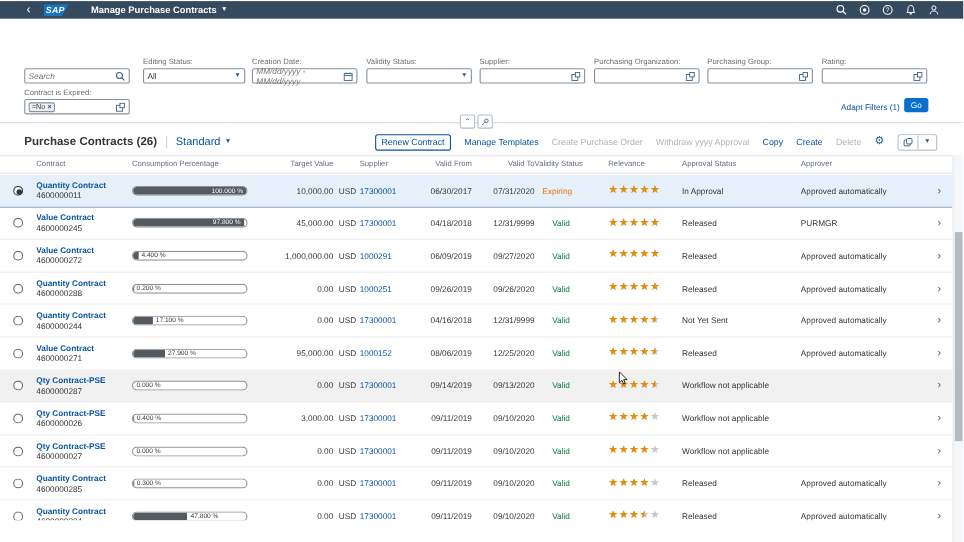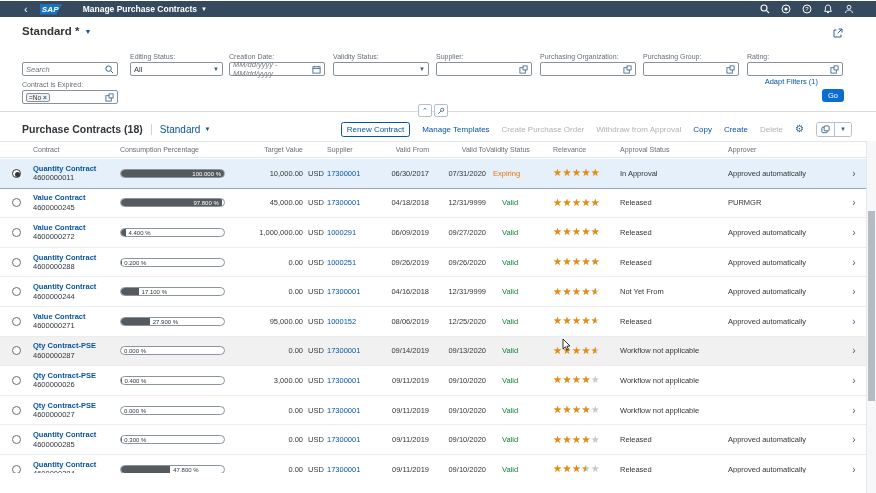--- a/index.html
+++ b/index.html
@@ -25,21 +25,21 @@
   
   .filter-bar { position:absolute; left:0; top:45px; width:100%; height:66px; }
   .flabel { position:absolute; font-size:7px; color:#6a6d70; top:8px; }
   .ffield { position:absolute; top:17px; height:14px; background:#fff; border:1px solid #89919a; border-radius:2px; font-size:7.5px; color:#32363a; display:flex; align-items:center; padding:0 3px; }
   .ffield .ph { color:#74777a; font-style:italic; }
   .ffield .grow { flex:1; }
   .ffield .fic { margin-left:auto; display:flex; align-items:center; }
   .exp-label { position:absolute; left:22px; top:36px; font-size:7px; color:#6a6d70; }
   .token { background:#eef0f2; border:1px solid #89919a; border-radius:2px; font-size:6.5px; padding:0 2px; color:#32363a; display:inline-flex; align-items:center; gap:2px; height:9px; }
   .token .tx { color:#346187; font-weight:700; cursor:pointer; }
-  .adapt { position:absolute; right:58px; top:32px; font-size:7.5px; color:#0854a0; cursor:pointer; }
+  .adapt { position:absolute; right:58px; top:48px; font-size:7.5px; color:#0854a0; cursor:pointer; }
   .go-btn { position:absolute; right:32px; top:44px; width:22px; height:13px; background:#0a6ed1; border:1px solid #0a6ed1; border-radius:2.5px; color:#fff; font-size:7.5px; text-align:center; line-height:11px; cursor:pointer; font-family:"Liberation Sans",sans-serif; }
 
   .fb-divider { position:absolute; left:0; top:111px; width:100%; height:1px; background:#d9dde1; }
   .fb-btns { position:absolute; left:418px; top:104px; display:flex; gap:2px; }
   .fb-btns .sq { width:14px; height:13px; background:#fff; border:1px solid #b6bfc8; border-radius:2px; display:flex; align-items:center; justify-content:center; color:#346187; font-size:7px; cursor:pointer; }
 
   
   .table-head { position:absolute; left:0; top:117px; width:100%; height:24px; display:flex; align-items:center; }
   .tbl-title { margin-left:22px; font-size:10.5px; font-weight:700; color:#32363a; }
   .tdiv { width:1px; height:11px; background:#d0d3d6; margin:0 8px; }
@@ -126,31 +126,20 @@
         </span>
       <span>
           <svg width="10" height="10" viewBox="0 0 10 10">
             <circle cx="5" cy="3.2" r="1.9" fill="none" stroke="#fff" stroke-width="0.9"></circle>
             <path d="M1.5 9 C1.8 6.8 3.3 6 5 6 C6.7 6 8.2 6.8 8.5 9" fill="none" stroke="#fff" stroke-width="0.9"></path>
           </svg>
         </span>
     </div>
   </header>
 
-  <div class="page-head">
-    <div class="variant">
-      <span>Standard *</span>
-      <span class="vcaret">▼</span>
-    </div>
-    <span class="share-btn"><svg width="12" height="12" viewBox="0 0 12 12">
-          <path d="M4.5 3 L2 3 L2 10 L9 10 L9 7.5" fill="none" stroke="#346187" stroke-width="1"></path>
-          <path d="M6.5 2 L10 2 L10 5.5" fill="none" stroke="#346187" stroke-width="1"></path>
-          <line x1="10" y1="2" x2="5.8" y2="6.2" stroke="#346187" stroke-width="1"></line>
-        </svg></span>
-  </div>
 
   <div class="filter-bar">
     <div class="ffield" style="left:22px; width:96px;">
       <span class="ph">Search</span>
       <span class="fic">
           <svg width="9" height="9" viewBox="0 0 10 10">
             <circle cx="4" cy="4" r="3" fill="none" stroke="#346187" stroke-width="1.1"></circle>
             <line x1="6.4" y1="6.4" x2="9" y2="9" stroke="#346187" stroke-width="1.1"></line>
           </svg>
         </span>
@@ -248,31 +237,31 @@
     <span class="sq">⌃</span>
     <span class="sq">
         <svg width="8" height="8" viewBox="0 0 10 10">
           <circle cx="6.5" cy="3.5" r="2" fill="none" stroke="#346187" stroke-width="1"></circle>
           <line x1="5" y1="5" x2="1.5" y2="8.5" stroke="#346187" stroke-width="1"></line>
         </svg>
       </span>
   </div>
 
   <div class="table-head">
-    <span class="tbl-title">Purchase Contracts (18)</span>
+    <span class="tbl-title">Purchase Contracts (26)</span>
     <span class="tdiv"></span>
     <span class="tbl-variant">
       <span>Standard</span>
       <span class="vcaret">▼</span>
     </span>
     <div class="toolbar">
       <button class="tb-btn emph">Renew Contract</button>
       <button class="tb-btn">Manage Templates</button>
       <button class="tb-btn disabled">Create Purchase Order</button>
-      <button class="tb-btn disabled">Withdraw from Approval</button>
+      <button class="tb-btn disabled">Withdraw yyyy Approval</button>
       <button class="tb-btn">Copy</button>
       <button class="tb-btn">Create</button>
       <button class="tb-btn disabled">Delete</button>
       <span class="tb-gear">⚙</span>
       <span class="seg-btn">
         <span class="seg">
             <svg width="9" height="9" viewBox="0 0 10 10">
               <rect x="1" y="2.5" width="6" height="6" rx="1" fill="none" stroke="#346187" stroke-width="1"></rect>
               <rect x="3.5" y="1" width="5.5" height="5.5" rx="1" fill="#fff" stroke="#346187" stroke-width="1"></rect>
             </svg>
@@ -398,21 +387,21 @@
             <span class="pct" style="left: 20.613px;">17.100 %</span>
           </div>
         </div>
         <div class="c rt">0.00</div>
         <div class="c" style="padding-left: 5px;">USD</div>
         <div class="c"><a class="sup" href="#">17300001</a></div>
         <div class="c rt">04/16/2018</div>
         <div class="c rt">12/31/9999</div>
         <div class="c vs pad7 success">Valid</div>
         <div class="c"><span class="stars">★★★★★<span class="sfill" style="width: 90%;">★★★★★</span></span></div>
-        <div class="c">Not Yet From</div>
+        <div class="c">Not Yet Sent</div>
         <div class="c">Approved automatically</div>
         <div class="c chev">›</div>
       </div>
       <div class="row grid">
         <div class="c radio">
           <span class="rb"></span>
         </div>
         <div class="c contract"><a href="#">Value Contract</a><span class="cid">4600000271</span></div>
         <div class="c cons">
           <div class="bar">

